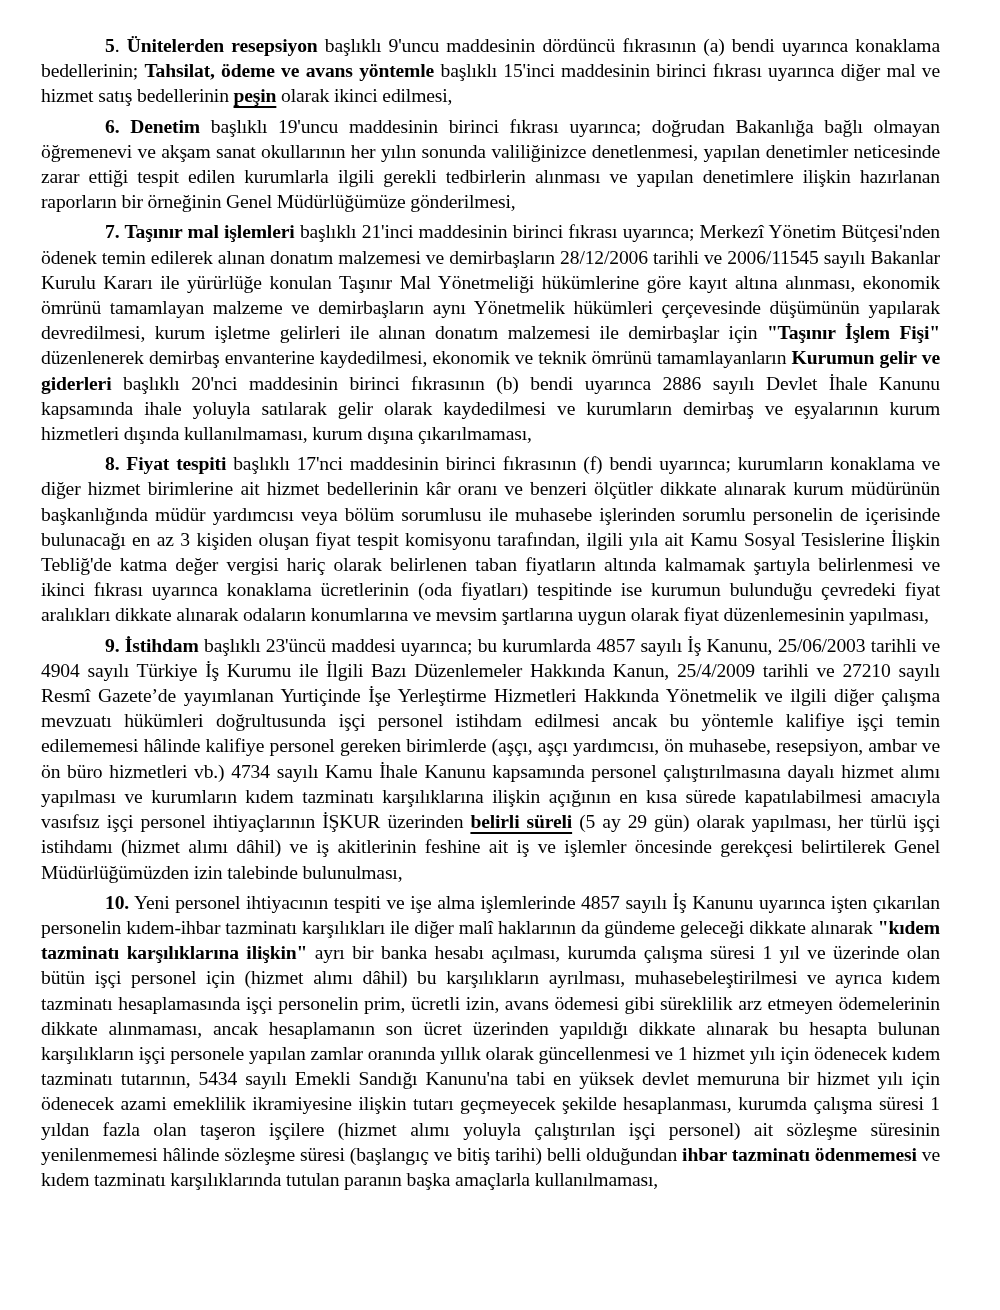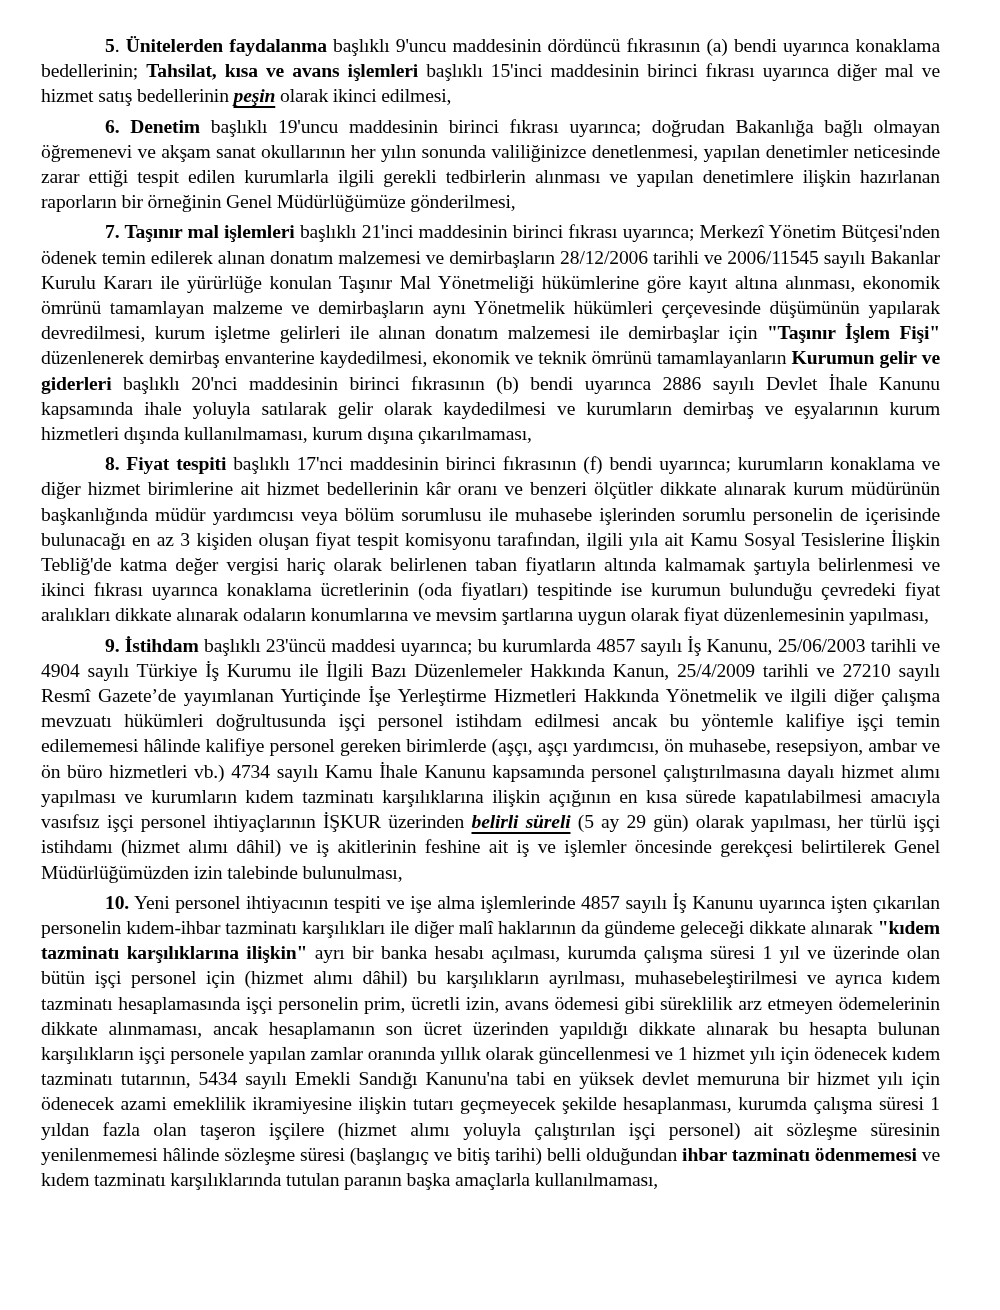--- a/index.html
+++ b/index.html
@@ -18,28 +18,28 @@
     }
     .para {
       margin: 0 0 5px 0;
       font-size: 19.6px;
       line-height: 25.2px;
       text-align: justify;
       text-indent: 64px;
       letter-spacing: -0.15px;
     }
     .para b { font-weight: bold; }
-    .ul { text-decoration: underline; text-decoration-thickness: 2px; text-underline-offset: 4px; font-style: italic; }
+    .ul { text-decoration: underline; text-decoration-thickness: 2px; text-underline-offset: 4px; }
   </style>
 </head>
 <body>
 
 <div class="page">
   <p class="para">
-    <b>5</b><span>. </span><b>Ünitelerden faydalanma</b><span> başlıklı 9'uncu maddesinin dördüncü fıkrasının (a) bendi uyarınca konaklama bedellerinin; </span><b>Tahsilat, kısa ve avans işlemleri</b><span> başlıklı 15'inci maddesinin birinci fıkrası uyarınca diğer mal ve hizmet satış bedellerinin </span><b class="ul">peşin</b><span> olarak ikinci edilmesi,</span>
+    <b>5</b><span>. </span><b>Ünitelerden resepsiyon</b><span> başlıklı 9'uncu maddesinin dördüncü fıkrasının (a) bendi uyarınca konaklama bedellerinin; </span><b>Tahsilat, ödeme ve avans yöntemle</b><span> başlıklı 15'inci maddesinin birinci fıkrası uyarınca diğer mal ve hizmet satış bedellerinin </span><b class="ul">peşin</b><span> olarak ikinci edilmesi,</span>
   </p>
 
   <p class="para">
     <b>6. Denetim</b><span> başlıklı 19'uncu maddesinin birinci fıkrası uyarınca; doğrudan Bakanlığa bağlı olmayan öğremenevi ve akşam sanat okullarının her yılın sonunda valiliğinizce denetlenmesi, yapılan denetimler neticesinde zarar ettiği tespit edilen kurumlarla ilgili gerekli tedbirlerin alınması ve yapılan denetimlere ilişkin hazırlanan raporların bir örneğinin Genel Müdürlüğümüze gönderilmesi,</span>
   </p>
 
   <p class="para">
     <b>7. Taşınır mal işlemleri</b><span> başlıklı 21'inci maddesinin birinci fıkrası uyarınca; Merkezî Yönetim Bütçesi'nden ödenek temin edilerek alınan donatım malzemesi ve demirbaşların 28/12/2006 tarihli ve 2006/11545 sayılı Bakanlar Kurulu Kararı ile yürürlüğe konulan Taşınır Mal Yönetmeliği hükümlerine göre kayıt altına alınması, ekonomik ömrünü tamamlayan malzeme ve demirbaşların aynı Yönetmelik hükümleri çerçevesinde düşümünün yapılarak devredilmesi, kurum işletme gelirleri ile alınan donatım malzemesi ile demirbaşlar için </span><b>"Taşınır İşlem Fişi"</b><span> düzenlenerek demirbaş envanterine kaydedilmesi, ekonomik ve teknik ömrünü tamamlayanların </span><b>Kurumun gelir ve giderleri</b><span> başlıklı 20'nci maddesinin birinci fıkrasının (b) bendi uyarınca 2886 sayılı Devlet İhale Kanunu kapsamında ihale yoluyla satılarak gelir olarak kaydedilmesi ve kurumların demirbaş ve eşyalarının kurum hizmetleri dışında kullanılmaması, kurum dışına çıkarılmaması,</span>
   </p>
 

